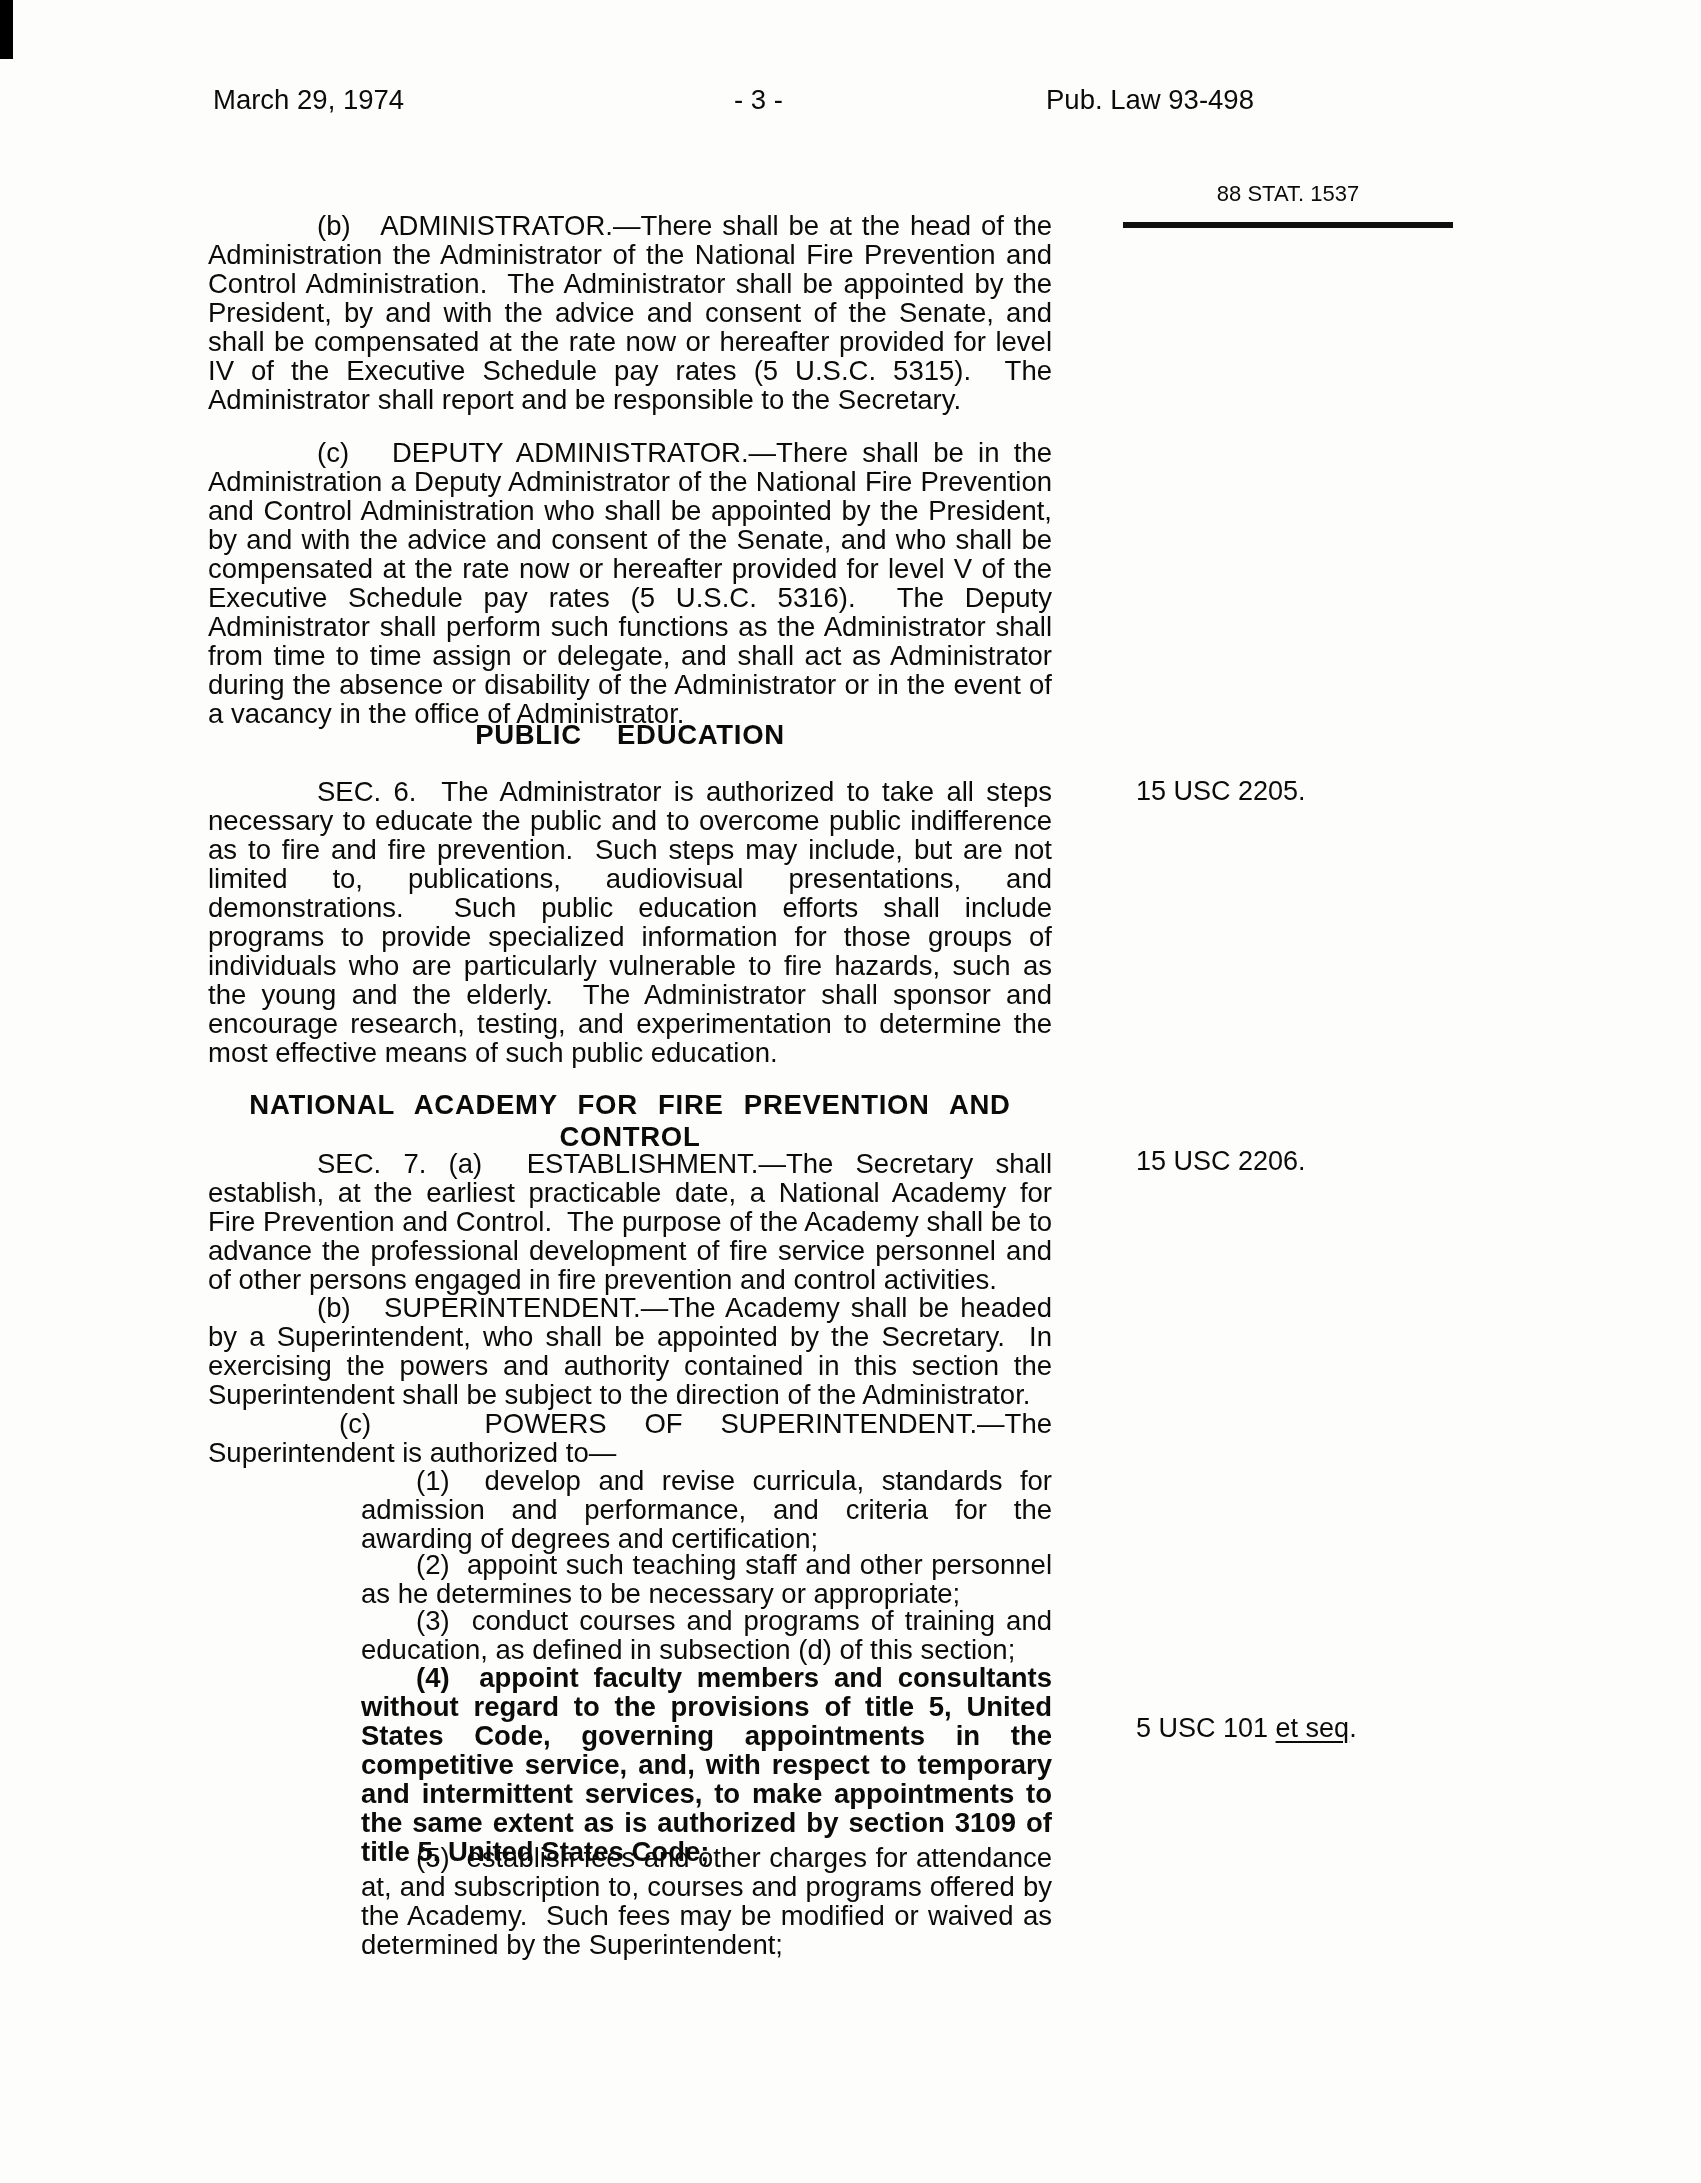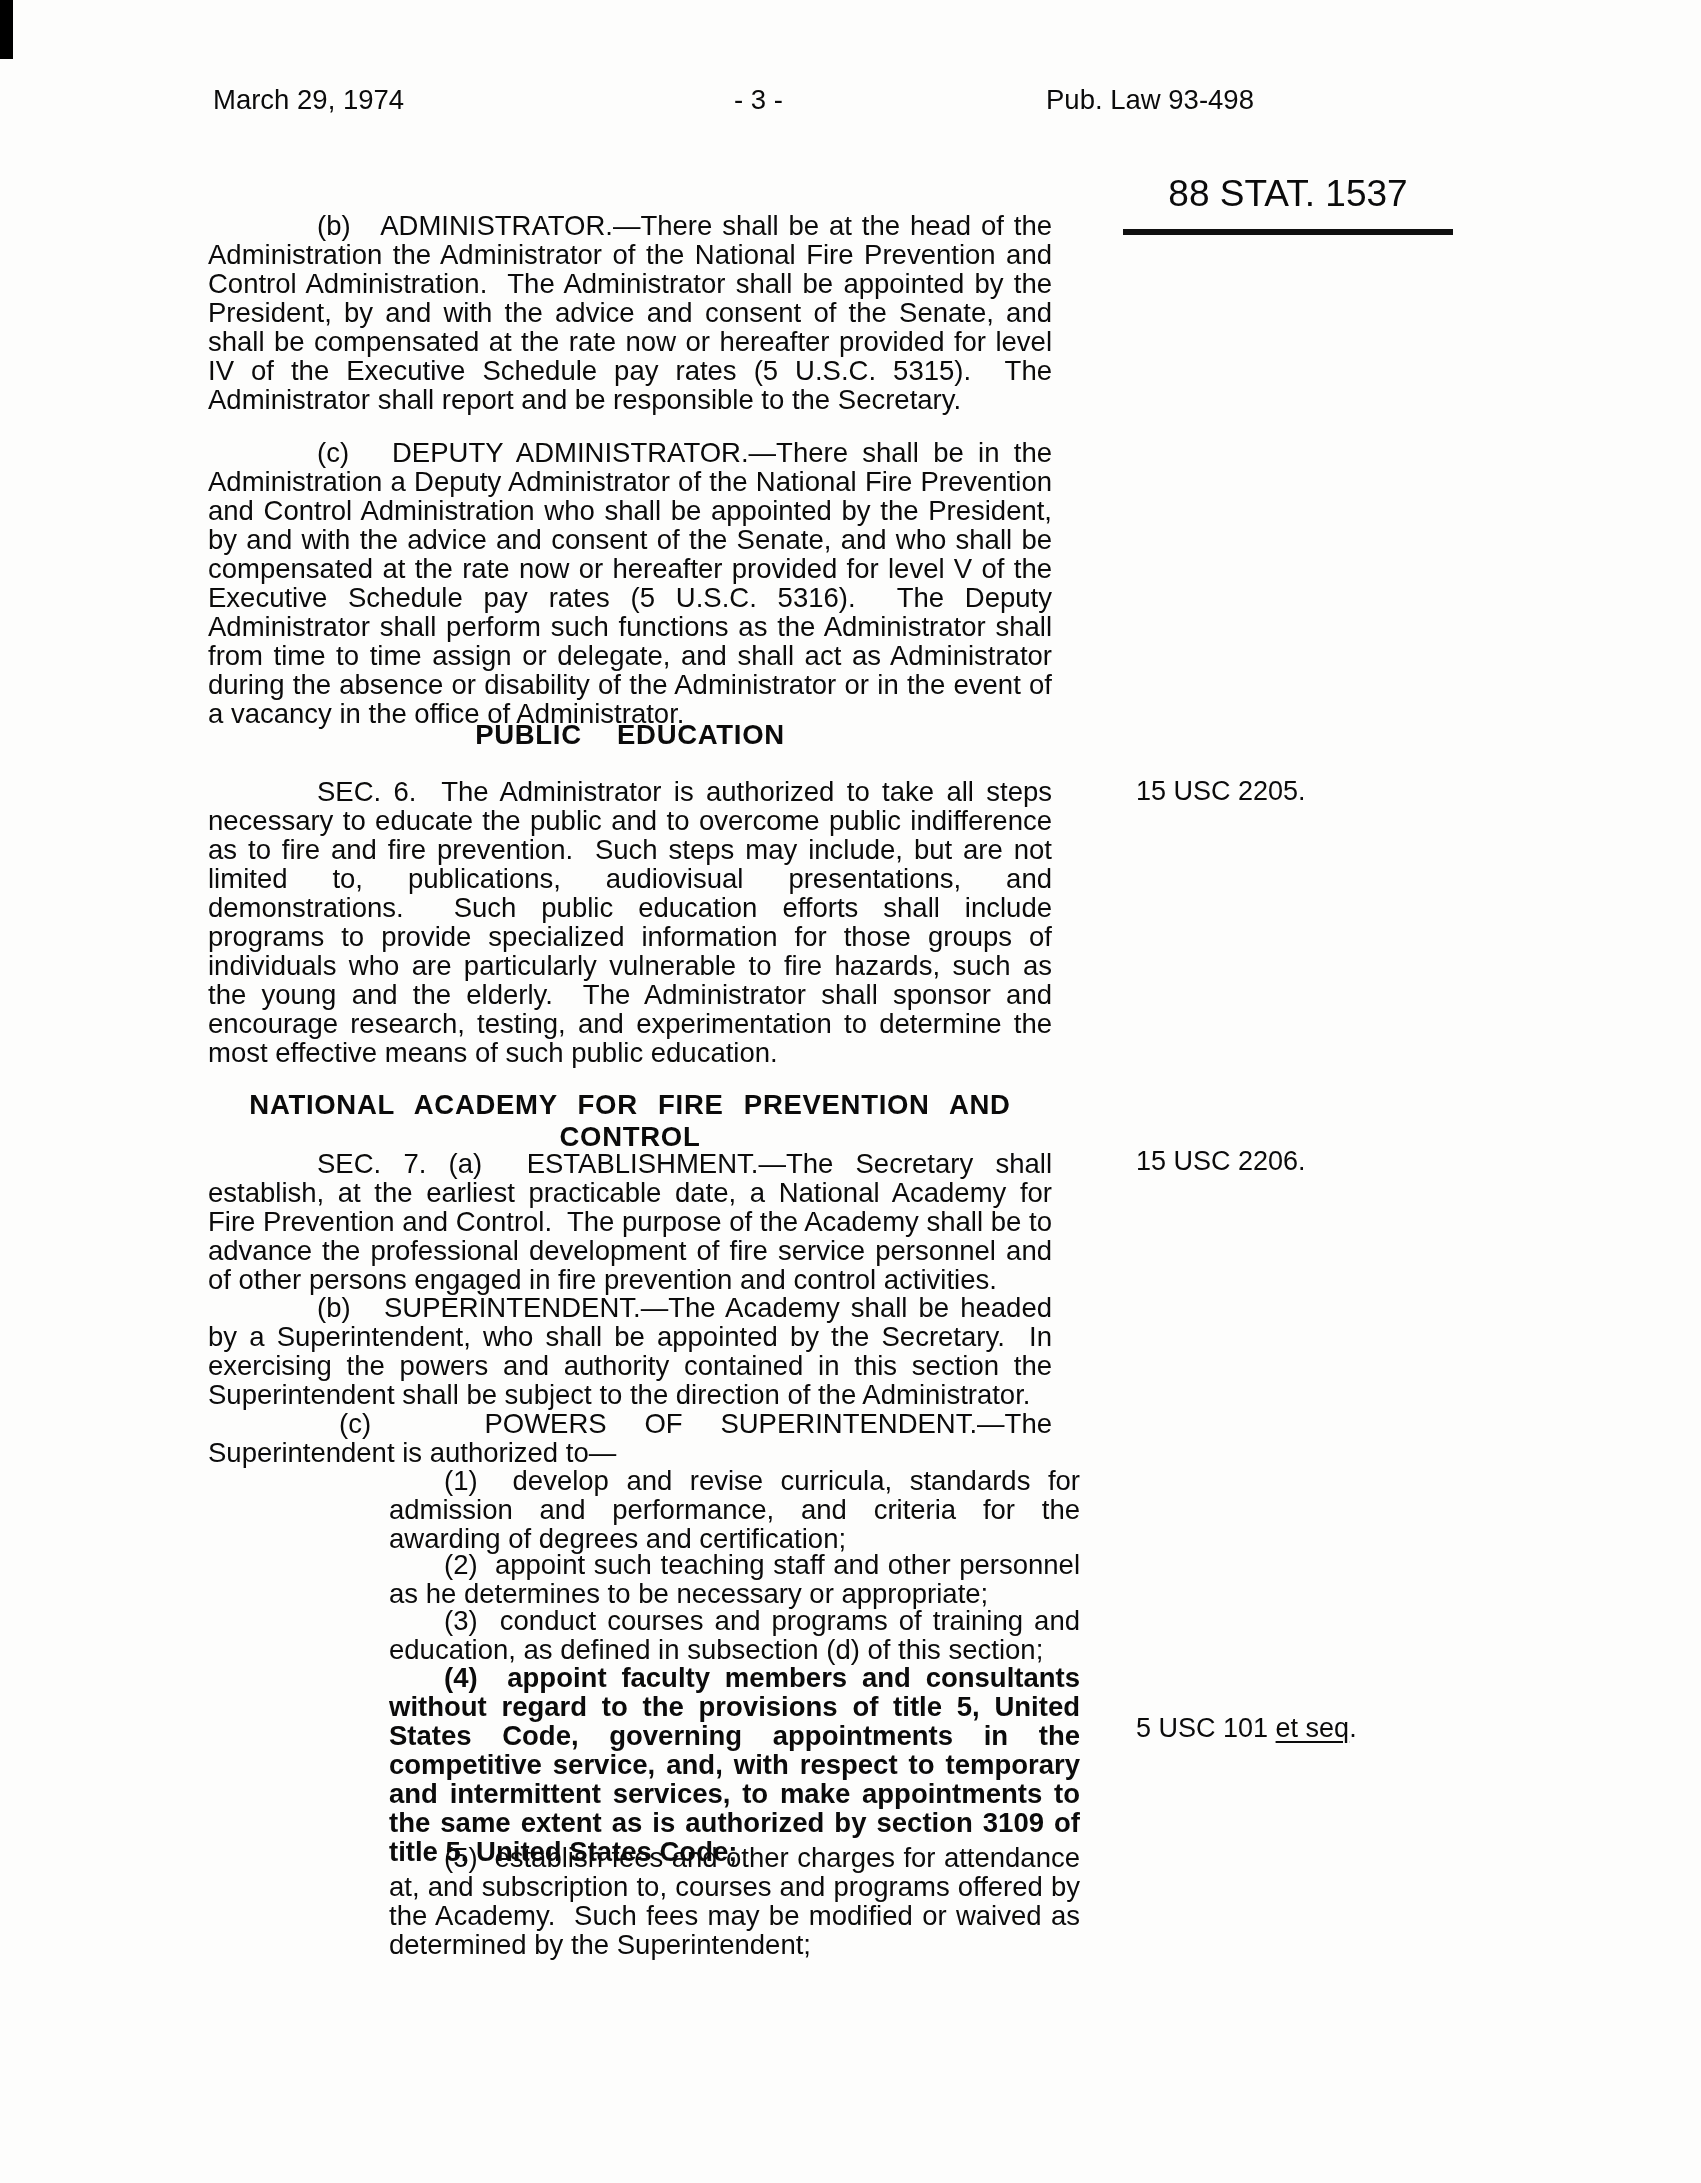--- a/index.html
+++ b/index.html
@@ -8,27 +8,27 @@
     width:1702px;height:2183px;
     background:#fdfdfc;
     font-family:"Liberation Sans","DejaVu Sans",sans-serif;
     color:#0b0b0b;
     overflow:hidden;
   }
   .blk{position:absolute;font-size:27.5px;line-height:29px;margin:0;}
   .col{left:208px;width:844px;}
   .justify{text-align:justify;text-justify:inter-word;}
   .pindent{text-indent:109px;}
-  .listitem{left:361px;width:691px;text-indent:55px;margin-left:28px;}
+  .listitem{left:361px;width:691px;text-indent:55px;}
   .heading{left:208px;width:844px;text-align:center;font-weight:bold;letter-spacing:0.7px;}
   .hdr{position:absolute;top:85px;font-size:27.5px;line-height:30px;white-space:nowrap;}
   .stat{
     position:absolute;left:1123px;top:179px;width:330px;
-    text-align:center;font-size:37px;line-height:29.5px;
-    padding-bottom:20px;border-bottom:6px solid #101010;
+    text-align:center;font-size:22px;line-height:29.5px;
+    padding-bottom:13px;border-bottom:6px solid #101010;
     white-space:nowrap;
   }
   .mnote{position:absolute;left:1136px;font-size:27px;line-height:29px;white-space:nowrap;}
   .etseq{text-decoration:underline;text-underline-offset:4px;text-decoration-thickness:2px;}
   .scan-mark{position:absolute;left:0;top:0;width:13.4px;height:59px;background:#000;}
 </style>
 </head>
 <body>
 
 <div class="page">

